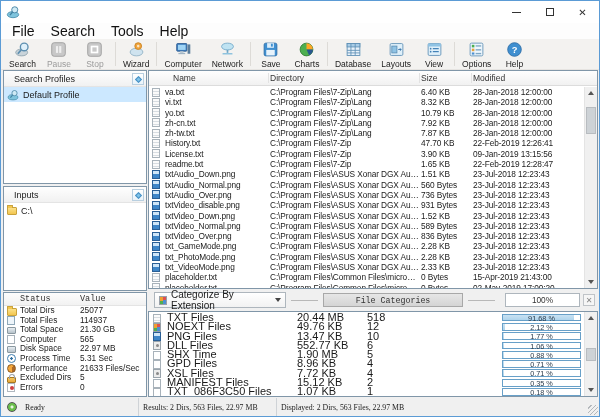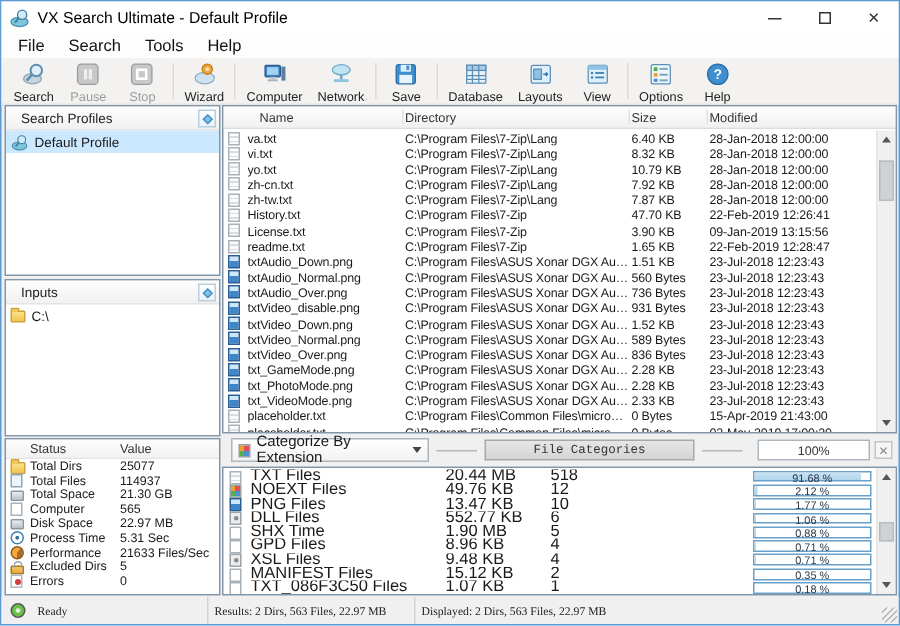--- a/index.html
+++ b/index.html
@@ -18,21 +18,21 @@
   .app-icon{width:14px;height:14px;margin-left:5px;flex:0 0 auto;}
   .title-text{margin-left:5px;font-size:10.5px;color:#000;white-space:nowrap;}
   .win-controls{margin-left:auto;display:flex;height:100%;}
   .win-btn{width:33px;height:100%;display:flex;align-items:center;justify-content:center;
            font-size:10px;color:#333;}
   .max-glyph{width:8px;height:8px;border:1px solid #333;display:block;}
   .min-glyph{width:9px;height:1px;background:#333;display:block;}
 
   
   .menubar{position:absolute;top:22px;left:0;right:0;height:16px;background:#fdfdfd;
-           display:flex;align-items:center;font-size:11px;color:#111;padding-left:3px;}
+           display:flex;align-items:center;font-size:14px;color:#111;padding-left:3px;}
   .menu-item{padding:0 8px;height:100%;display:flex;align-items:center;}
 
   
   .toolbar{position:absolute;top:38px;left:0;right:0;height:31px;background:var(--toolbar-bg);
            display:flex;align-items:stretch;padding-left:3px;border-bottom:1px solid #e6e4e1;}
   .tb-btn{padding:1px 5px 0;min-width:36px;display:flex;flex-direction:column;align-items:center;
           justify-content:center;gap:1px;font-size:8.5px;color:#222;}
   .tb-btn svg{width:17px;height:17px;display:block;}
   .tb-btn.disabled{color:#9b9b9b;}
   .tb-sep{width:1px;background:#dddbd7;margin:3px 2px;}
@@ -72,21 +72,21 @@
              border:1px solid #a8b2ba;width:8px;}
   .image-file-icon{background:linear-gradient(180deg,#cfe6f8 0 3px,#3f86c8 3px);border:1px solid #2a5f96;width:8px;}
   .extension-grid-icon{background:conic-gradient(#e05050 0 25%,#4f8fd0 0 50%,#50b050 0 75%,#f0a030 0);
              border:1px solid #98a0a8;width:8px;}
   .gear-file-icon{background:#ececec;border:1px solid #9aa4ac;position:relative;width:8px;}
   .gear-file-icon::before{content:'';position:absolute;left:2px;top:2px;width:3px;height:3px;
              border-radius:50%;background:#8a8a8a;}
 
   
   .st-header{height:13px;background:linear-gradient(#fdfdfd,#f2f2f2);border-bottom:1px solid #e4e4e4;
-             position:relative;font-size:8.5px;color:#333;}
+             position:relative;font-size:8.5px;color:#333;font-family:Liberation Mono, monospace;}
   .st-header span{position:absolute;top:1px;}
   .st-col-status{left:16px;} .st-col-value{left:76px;}
   .st-row{position:relative;height:9.6px;}
   .st-row .si{position:absolute;left:3px;top:0.5px;}
   .st-label{position:absolute;left:16px;width:59px;font-size:8.3px;line-height:9.6px;
             white-space:nowrap;overflow:hidden;}
   .st-value{position:absolute;left:76px;width:64px;font-size:8.3px;line-height:9.6px;
             white-space:nowrap;overflow:hidden;}
 
   
@@ -153,21 +153,20 @@
 <body>
 
 <div class="window">
 
   <div class="titlebar">
     <svg class="app-icon" viewBox="0 0 16 16">
       <ellipse cx="8" cy="11" rx="6.5" ry="3.5" fill="#7fc4dd" stroke="#4a8fae"></ellipse>
       <circle cx="10" cy="5.5" r="3.5" fill="#cfeaf5" stroke="#3f7fa0"></circle>
       <line x1="7.5" y1="8" x2="4.5" y2="11.5" stroke="#3f7fa0" stroke-width="1.5"></line>
     </svg>
-    <span class="title-text">VX Search Ultimate - Default Profile</span>
     <div class="win-controls">
       <div class="win-btn">
           <span class="min-glyph"></span>
         </div>
       <div class="win-btn">
           <span class="max-glyph"></span>
         </div>
       <div class="win-btn">
           <span>✕</span>
         </div>
@@ -235,20 +234,28 @@
     </div>
     <div class="tb-sep"></div>
     <div class="tb-btn">
       <svg viewBox="0 0 20 20">
           <rect x="2.5" y="2.5" width="15" height="15" rx="2" fill="#3f8fd0" stroke="#2a6ca5"></rect>
           <rect x="6" y="2.5" width="8" height="5.5" fill="#ddeefa"></rect>
           <rect x="10.5" y="3.2" width="2.2" height="3.4" fill="#3f8fd0"></rect>
           <rect x="5" y="10.5" width="10" height="6.5" fill="#e8f3fb"></rect>
         </svg>
       <span>Save</span>
+    </div>
+    <div class="tb-btn">
+      <svg viewBox="0 0 20 20">
+          <circle cx="10" cy="10" r="7.5" fill="#4caf50" stroke="#2e7d32"></circle>
+          <path d="M10,10 L10,2.5 A7.5,7.5 0 0,1 17.5,10 Z" fill="#ffa726"></path>
+          <path d="M10,10 L17.5,10 A7.5,7.5 0 0,1 13,16.8 Z" fill="#29578f"></path>
+        </svg>
+      <span>Charts</span>
     </div>
     <div class="tb-sep"></div>
     <div class="tb-btn">
       <svg viewBox="0 0 20 20">
           <rect x="2.5" y="3" width="15" height="14" fill="#e8f2fa" stroke="#5d8fb5"></rect>
           <rect x="2.5" y="3" width="15" height="4" fill="#a8cce6" stroke="#5d8fb5"></rect>
           <path d="M2.5,11 H17.5 M2.5,14 H17.5 M7,3 V17 M12,3 V17" stroke="#5d8fb5" fill="none"></path>
         </svg>
       <span>Database</span>
     </div>
@@ -651,21 +658,21 @@
           <span class="cat-c cat-count">4</span>
           <span class="pbar">
             <span class="pfill" style="width: 0.71%;"></span>
             <span class="ptext">0.71 %</span>
           </span>
         </div>
 
         <div class="cat-row">
           <span class="si gear-file-icon"></span>
           <span class="cat-c cat-name">XSL Files</span>
-          <span class="cat-c cat-size">9.48 KB</span>
+          <span class="cat-c cat-size">7.72 KB</span>
           <span class="cat-c cat-count">4</span>
           <span class="pbar">
             <span class="pfill" style="width: 0.71%;"></span>
             <span class="ptext">0.71 %</span>
           </span>
         </div>
 
         <div class="cat-row">
           <span class="si doc-file-icon"></span>
           <span class="cat-c cat-name">MANIFEST Files</span>

